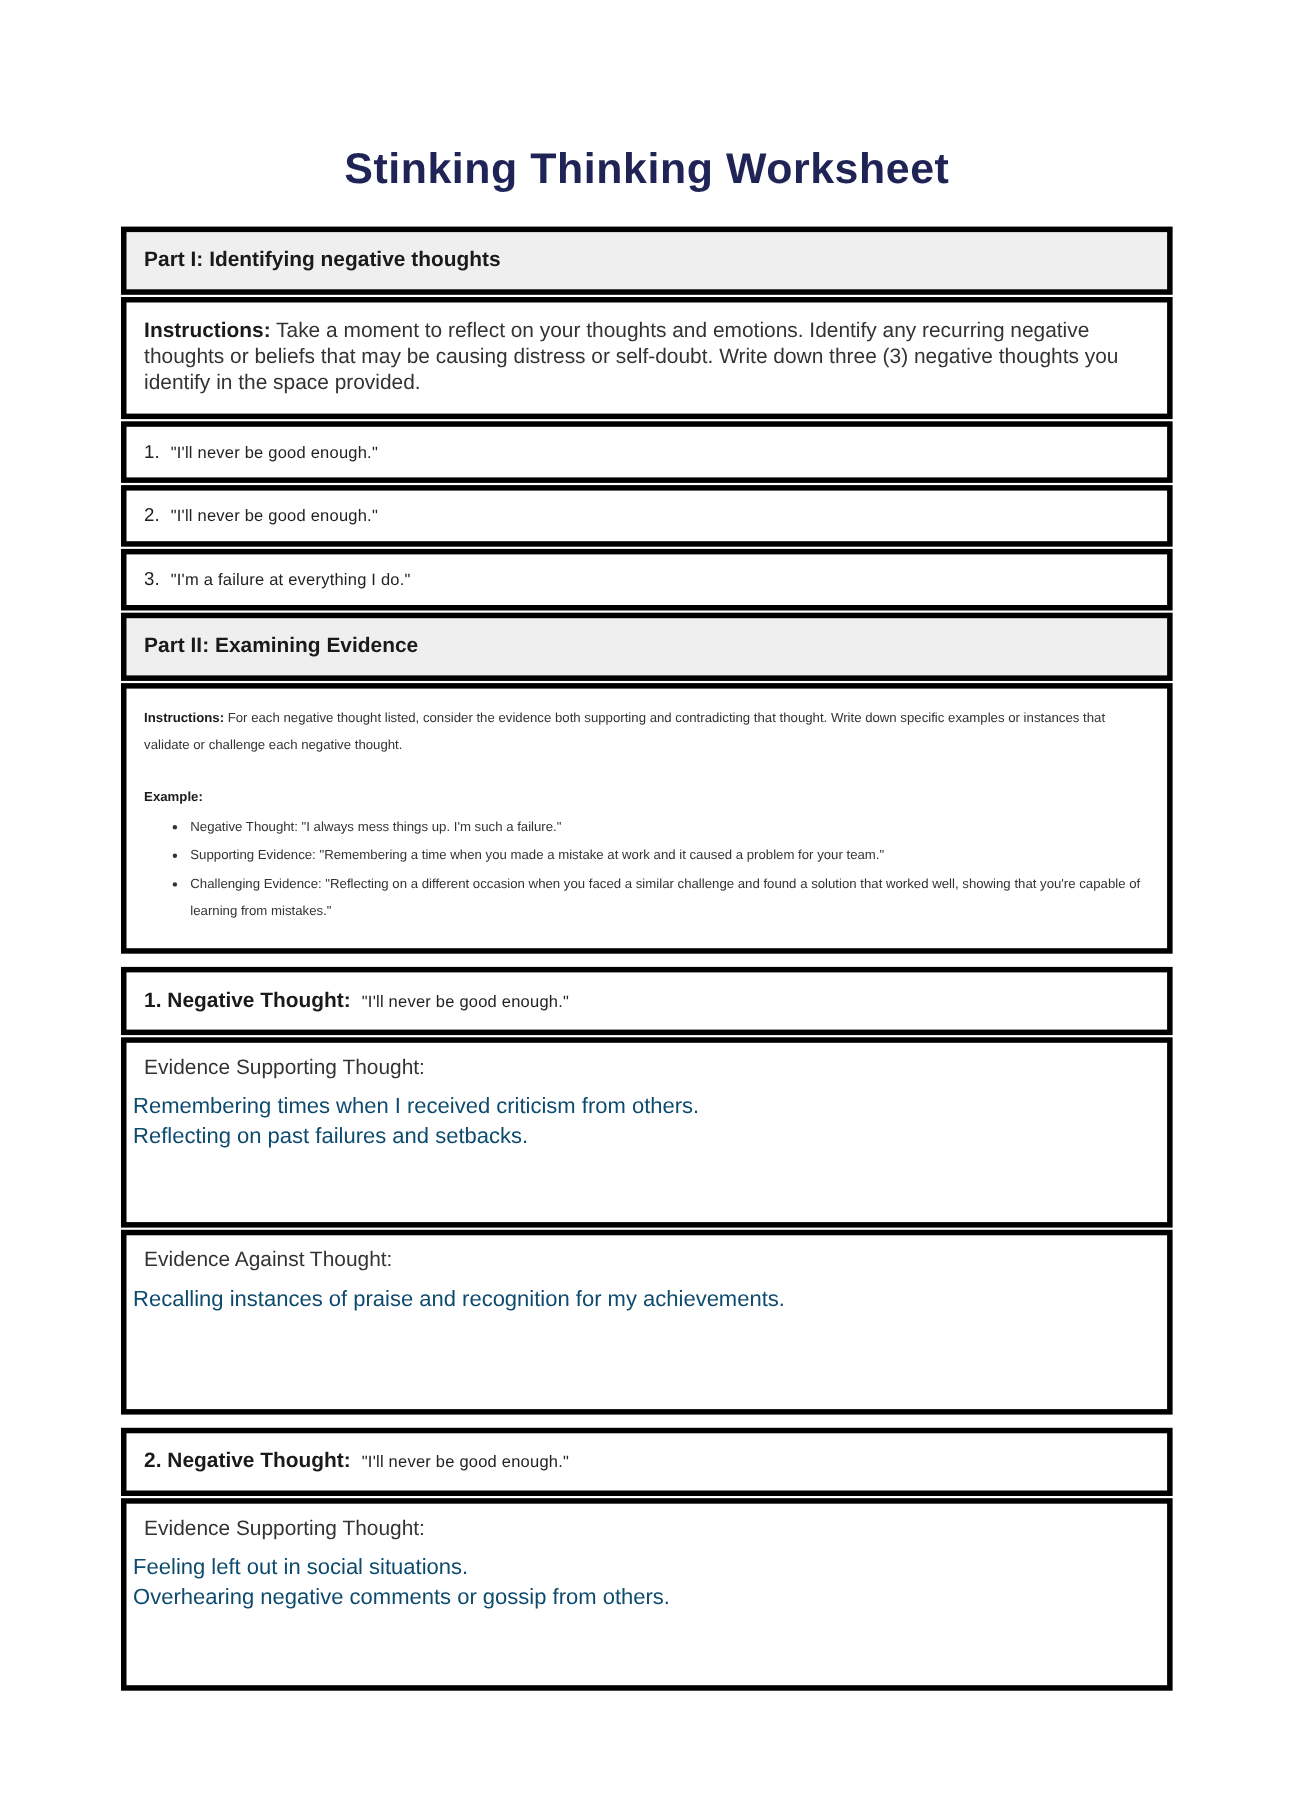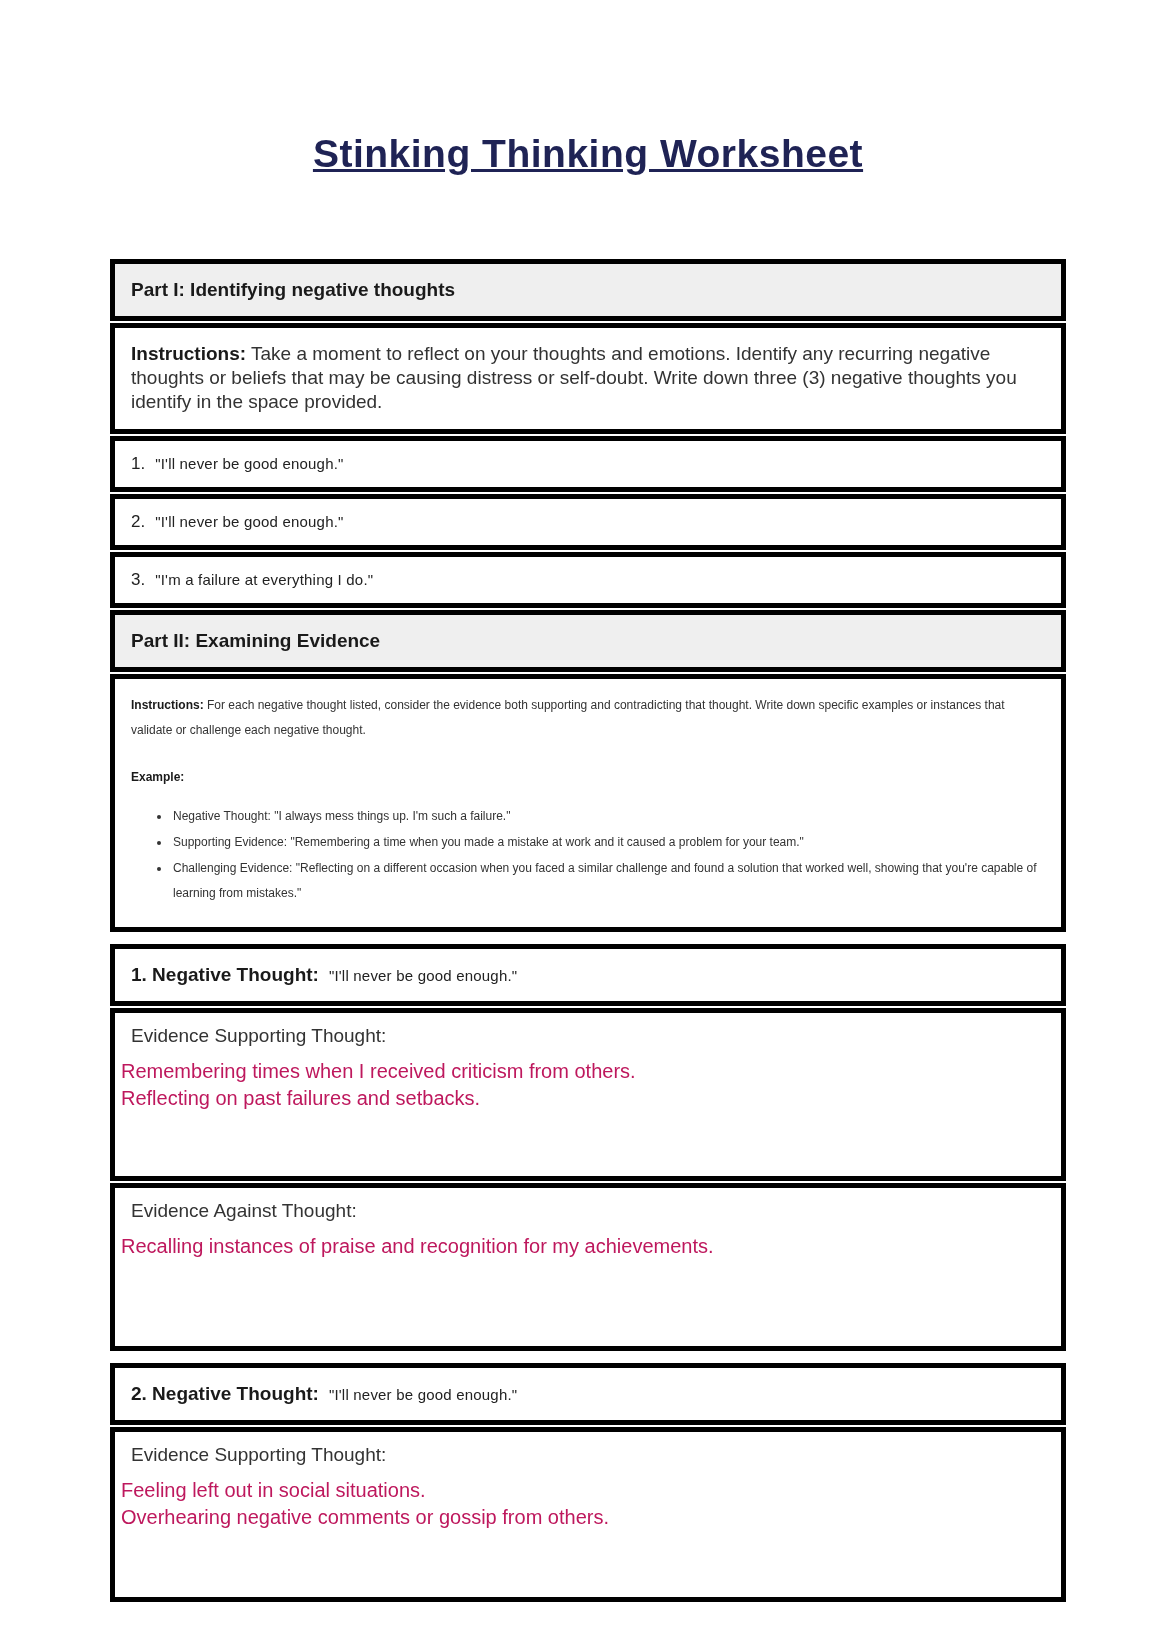--- a/index.html
+++ b/index.html
@@ -15,22 +15,21 @@
     margin: 0 auto;
     padding-top: 132px;
     overflow: hidden;
   }
   .doc-title {
     text-align: center;
     font-size: 39px;
     font-weight: bold;
     color: #1f2355;
     letter-spacing: 0.5px;
-    margin-bottom: 83px;
-    text-decoration: underline;
+    margin-bottom: 30px;
   }
   .worksheet {
     width: 956px;
     margin: 0 auto;
   }
   .row {
     background: #ffffff;
     border: 5px solid #000000;
     margin-bottom: 2px;
     padding: 12px 16px;
@@ -67,21 +66,21 @@
   .row.example-block {
     font-size: 12px;
     line-height: 25px;
     color: #333333;
     padding: 14px 16px 20px 16px;
   }
   .example-title {
     font-weight: bold;
     color: #1a1a1a;
     margin-top: 22px;
-    margin-bottom: 14px;
+    margin-bottom: 2px;
   }
   .example-list {
     list-style: disc;
     margin-left: 40px;
   }
   .example-list li { padding-left: 2px; margin-bottom: 1px; }
   .row.neg-thought {
     display: flex;
     align-items: baseline;
     padding: 15px 16px;
@@ -102,21 +101,21 @@
   .evidence-box.h-supporting-2 { min-height: 175px; }
   .evidence-label {
     font-size: 19px;
     color: #333333;
     margin-left: 10px;
     margin-bottom: 11px;
   }
   .evidence-answer {
     font-size: 20px;
     line-height: 27px;
-    color: #be185d;
+    color: #0c4a6e;
   }
 </style>
 </head>
 <body>
 
 <div class="page">
 
   <h1 class="doc-title">Stinking Thinking Worksheet</h1>
 
   <div class="worksheet">

